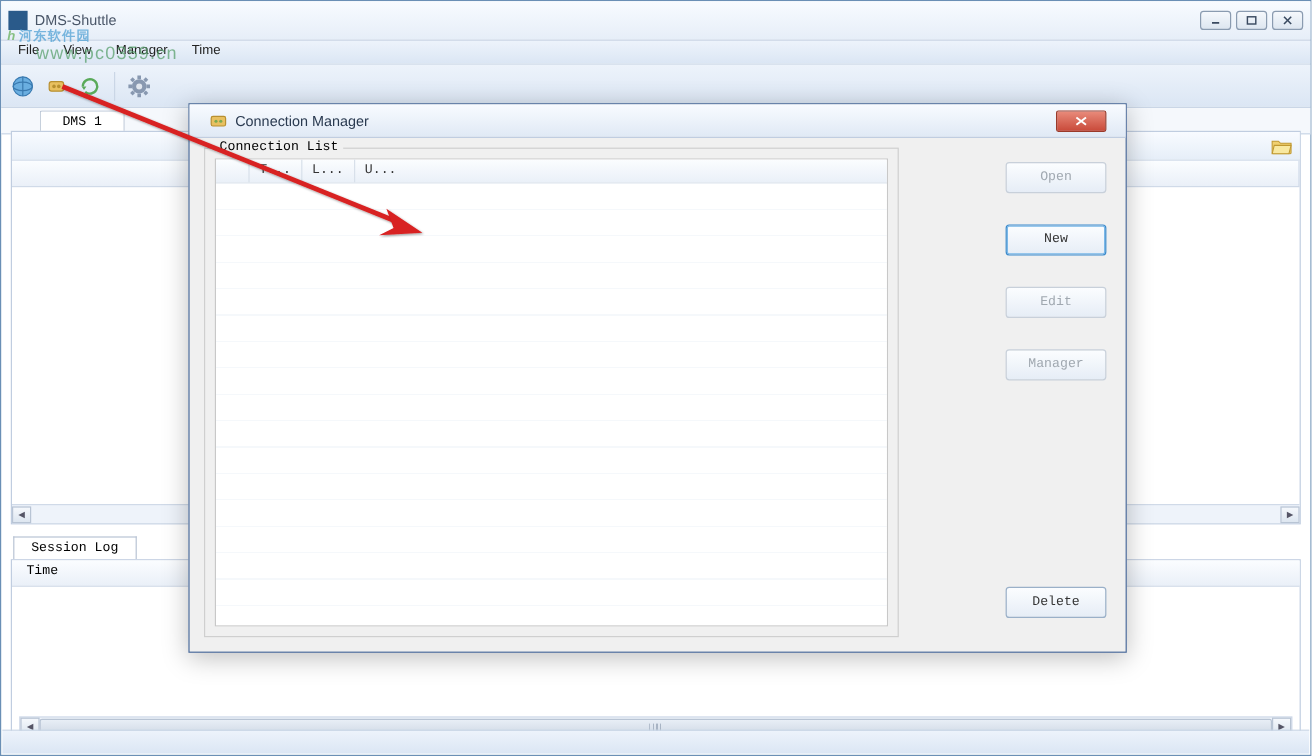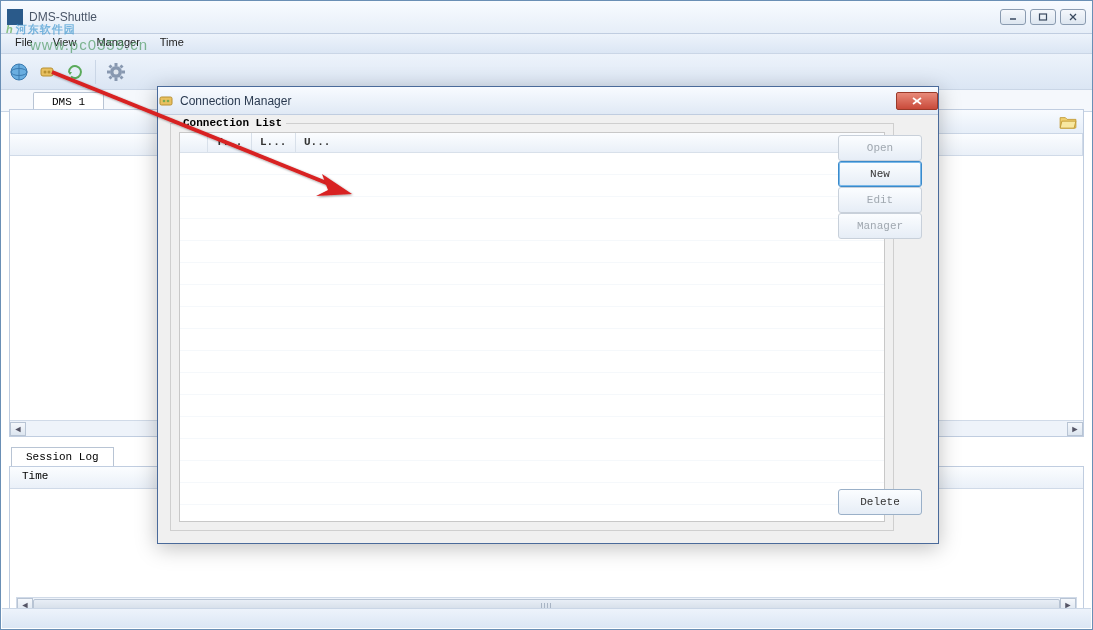--- a/index.html
+++ b/index.html
@@ -41,35 +41,35 @@
 .session-col-l { width: 50%; padding: 3px 12px; border-right: 1px solid #d0dae8; font-family: "Courier New", monospace; }
 .session-col-r { width: 50%; padding: 3px 12px; font-family: "Courier New", monospace; }
 .session-scroll { position: absolute; bottom: 4px; left: 6px; right: 6px; height: 16px; background: #eef3fa; border: 1px solid #d0dae8; display: flex; }
 .session-scroll .thumb { position: absolute; left: 16px; right: 16px; top: 1px; bottom: 1px; background: linear-gradient(to bottom, #e8eef6, #d4dde8); border: 1px solid #b8c4d4; border-radius: 2px; }
 .session-scroll .center-grip { position: absolute; left: 50%; top: 3px; transform: translateX(-50%); width: 12px; height: 8px; background: repeating-linear-gradient(to right, #a8b4c4 0 1px, transparent 1px 3px); }
 
 .statusbar { position: absolute; bottom: 1px; left: 1px; right: 1px; height: 20px; background: linear-gradient(to bottom, #edf3fb, #dbe6f4); border-top: 1px solid #cad6e6; }
 
 
 .dialog { position: absolute; top: 86px; left: 157px; width: 782px; height: 458px; border: 1px solid #4a6a9a; box-shadow: 0 4px 20px rgba(0,0,0,0.25); background: #f0f0f0; z-index: 10; }
-.dlg-title { height: 28px; background: linear-gradient(to bottom, #f8fbff, #e0e9f5); display: flex; align-items: center; padding: 0 0; border-bottom: 1px solid #c0cde0; }
+.dlg-title { height: 28px; background: linear-gradient(to bottom, #f8fbff, #e0e9f5); display: flex; align-items: center; padding: 0 16px; border-bottom: 1px solid #c0cde0; }
 .dlg-icon { width: 16px; height: 16px; margin-right: 6px; }
 .dlg-title-text { color: #2a3a50; font-size: 12px; flex: 1; }
 .dlg-close { width: 42px; height: 18px; background: linear-gradient(to bottom, #e88a7a, #c94a3a); border: 1px solid #9a3a2a; border-radius: 2px; display: flex; align-items: center; justify-content: center; cursor: pointer; }
 .dlg-close svg { width: 10px; height: 8px; }
 
 .dlg-body { padding: 10px 14px; height: 418px; position: relative; }
-.fieldset { position: absolute; top: 8px; left: 12px; width: 724px; height: 408px; border: 1px solid #cfcfcf; font-weight: bold; }
+.fieldset { position: absolute; top: 8px; left: 12px; width: 579px; height: 408px; border: 1px solid #cfcfcf; }
 .fieldset-legend { position: absolute; top: -7px; left: 8px; background: #f0f0f0; padding: 0 4px; font-family: "Courier New", monospace; font-size: 11px; }
 .conn-list { position: absolute; top: 8px; left: 8px; right: 8px; bottom: 8px; border: 1px solid #c8c8c8; background: #fff; }
 .conn-cols { height: 20px; background: linear-gradient(to bottom, #fbfdff, #eaf0f8); border-bottom: 1px solid #d8e0ea; display: flex; }
 .conn-col { padding: 3px 8px; border-right: 1px solid #d8e0ea; font-family: "Courier New", monospace; color: #333; font-size: 11px; }
 .conn-rows { height: calc(100% - 20px); background: repeating-linear-gradient(to bottom, #fff 0 21px, #f5f8fb 21px 22px); }
 
-.dlg-buttons { position: absolute; top: 20px; right: 16px; display: flex; flex-direction: column; gap: 0; width: 84px; justify-content: flex-end; }
+.dlg-buttons { position: absolute; top: 20px; right: 16px; display: flex; flex-direction: column; gap: 26px; width: 84px; justify-content: flex-end; }
 .btn { height: 26px; border: 1px solid #9ab0c8; border-radius: 3px; background: linear-gradient(to bottom, #fbfdff, #e6edf6); font-family: "Courier New", monospace; color: #333; cursor: pointer; }
 .btn:disabled, .btn.disabled { color: #a0a8b0; cursor: default; border-color: #c8d0da; }
 .btn.primary { border-color: #3a8acc; box-shadow: 0 0 0 1px #7ab8e8 inset; }
 .dlg-close-row { position: absolute; bottom: 18px; right: 16px; width: 84px; }
 
 
 .watermark { position: absolute; top: 8px; left: 6px; z-index: 20; pointer-events: none; font-family: "Microsoft YaHei", sans-serif; }
 .wm1 { font-size: 28px; font-weight: bold; color: rgba(70,155,210,0.7); letter-spacing: 1px; }
 .wm-logo-h { color: rgba(110,180,100,0.8); font-style: italic; margin-right: 2px; }
 .wm2 { font-size: 15px; color: rgba(80,155,100,0.7); margin-left: 24px; margin-top: -4px; letter-spacing: 1px; }

